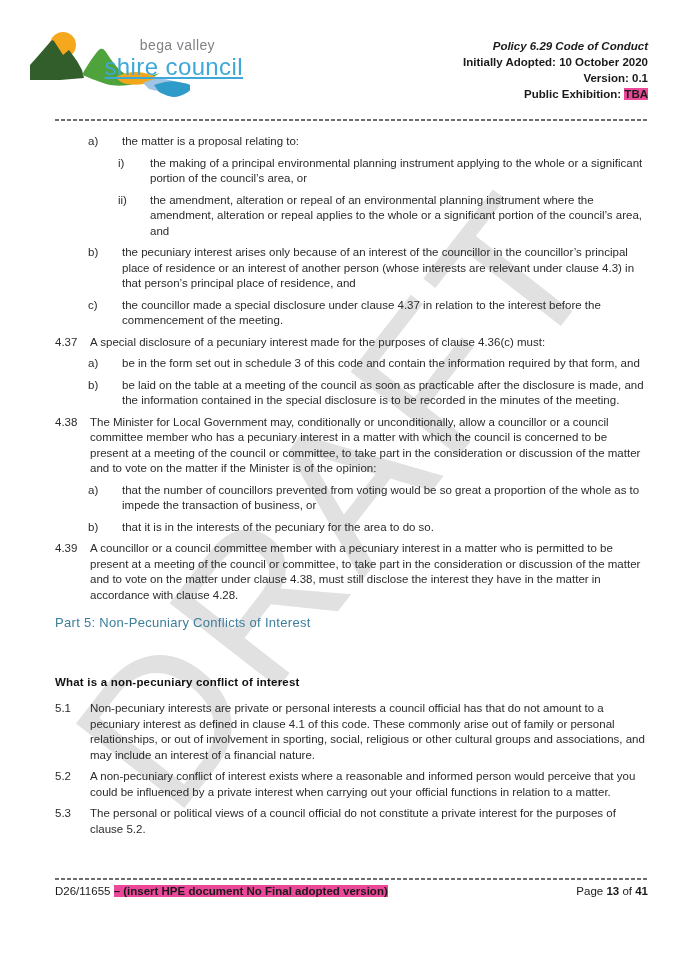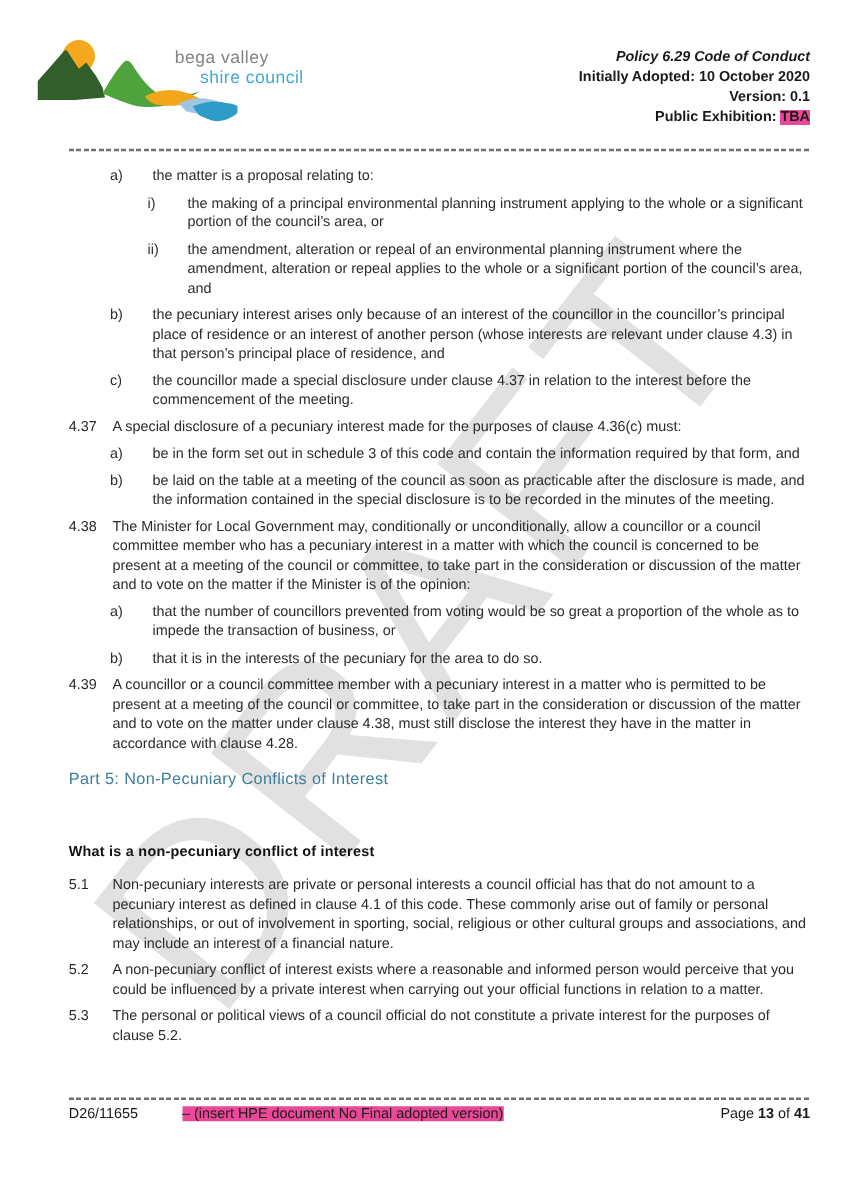--- a/index.html
+++ b/index.html
@@ -28,21 +28,21 @@
 
   
   .logo-box { position:absolute; left:30px; top:28px; width:215px; height:88px; z-index:1; }
   .logo-box svg { position:absolute; left:0; top:0; }
   .logo-text1 {
     position:absolute; top:9px; right:30px;
     font-size:14px; letter-spacing:0.4px; color:#808285;
   }
   .logo-text2 {
     position:absolute; top:25px; right:2px;
-    font-size:14px; letter-spacing:0.4px; color:#3ea8d8;
+    font-size:24px; letter-spacing:0.4px; color:#3ea8d8;text-decoration:underline;
   }
   .header-meta {
     position:absolute; top:38px; right:27px; z-index:1;
     text-align:right; font-size:11.5px; line-height:16px; font-weight:bold;
     color:#1a1a1a;
     margin-left:12px;
   }
   .header-meta .italic { font-style:italic; }
   .hl { background:#ec4899; }
   .pre { white-space:pre; }
@@ -78,21 +78,21 @@
     font-weight:bold; font-size:11.5px; color:#111111;
     margin-bottom:11px; letter-spacing:0.2px;margin-top:44px;
   }
 
   
   .footer {
     position:absolute; left:55px; top:884px; width:593px; z-index:1;
     display:flex; justify-content:space-between;
     font-size:11.5px; line-height:15px; color:#1a1a1a;
   }
-  .footer .hl { font-weight:normal;margin-left:32px; }
+  .footer .hl { font-weight:bold; }
   .footer b { font-weight:bold; }
 </style>
 </head>
 <body>
 
 <div class="page">
 
   <div class="watermark-box">
     <span>DRAFT</span>
   </div>

